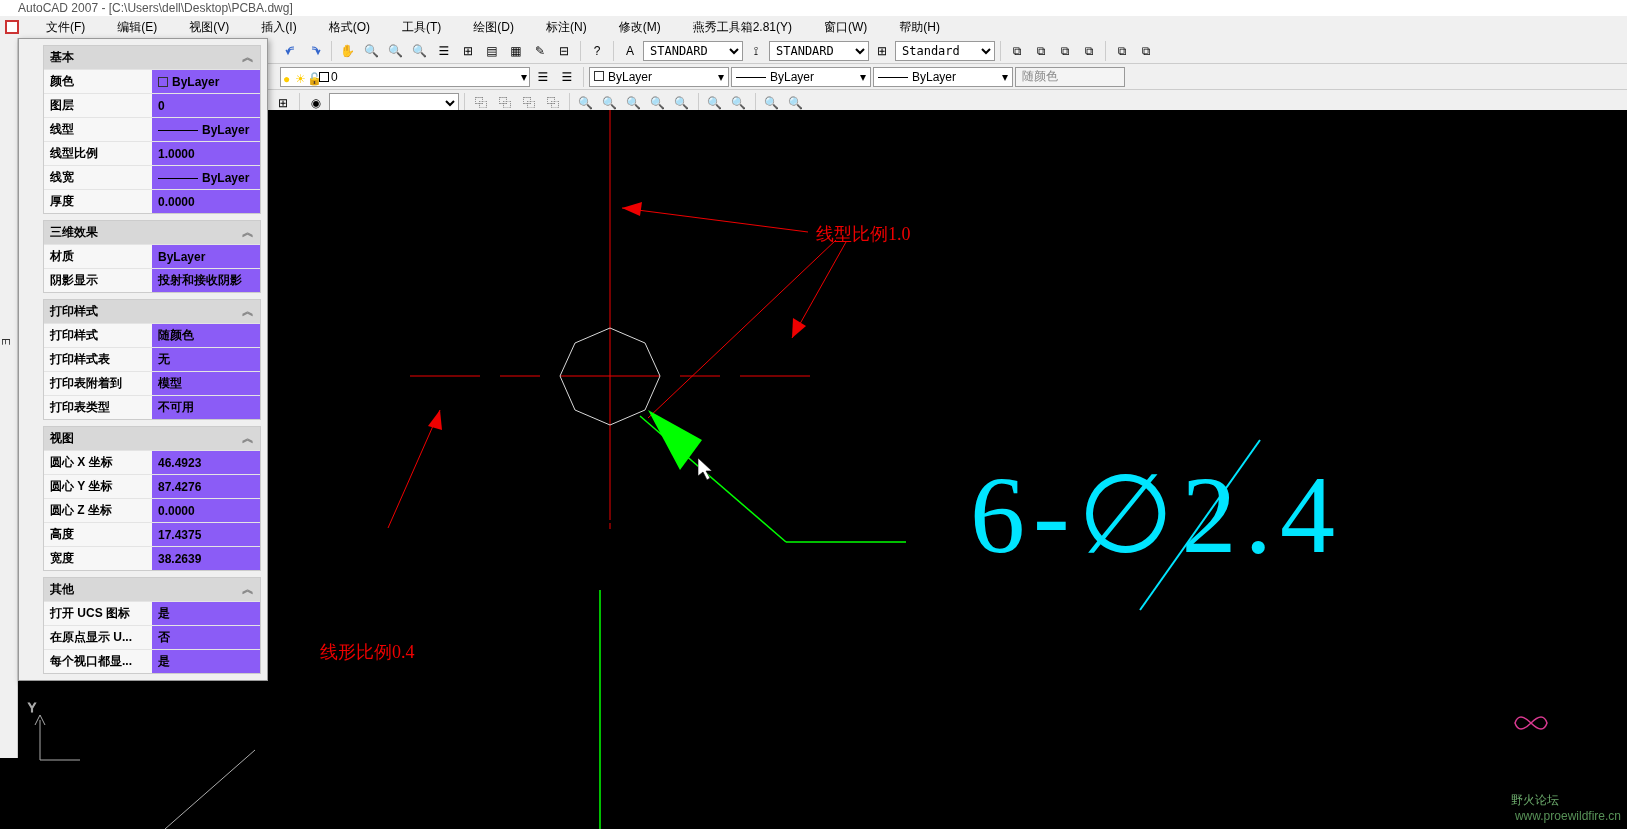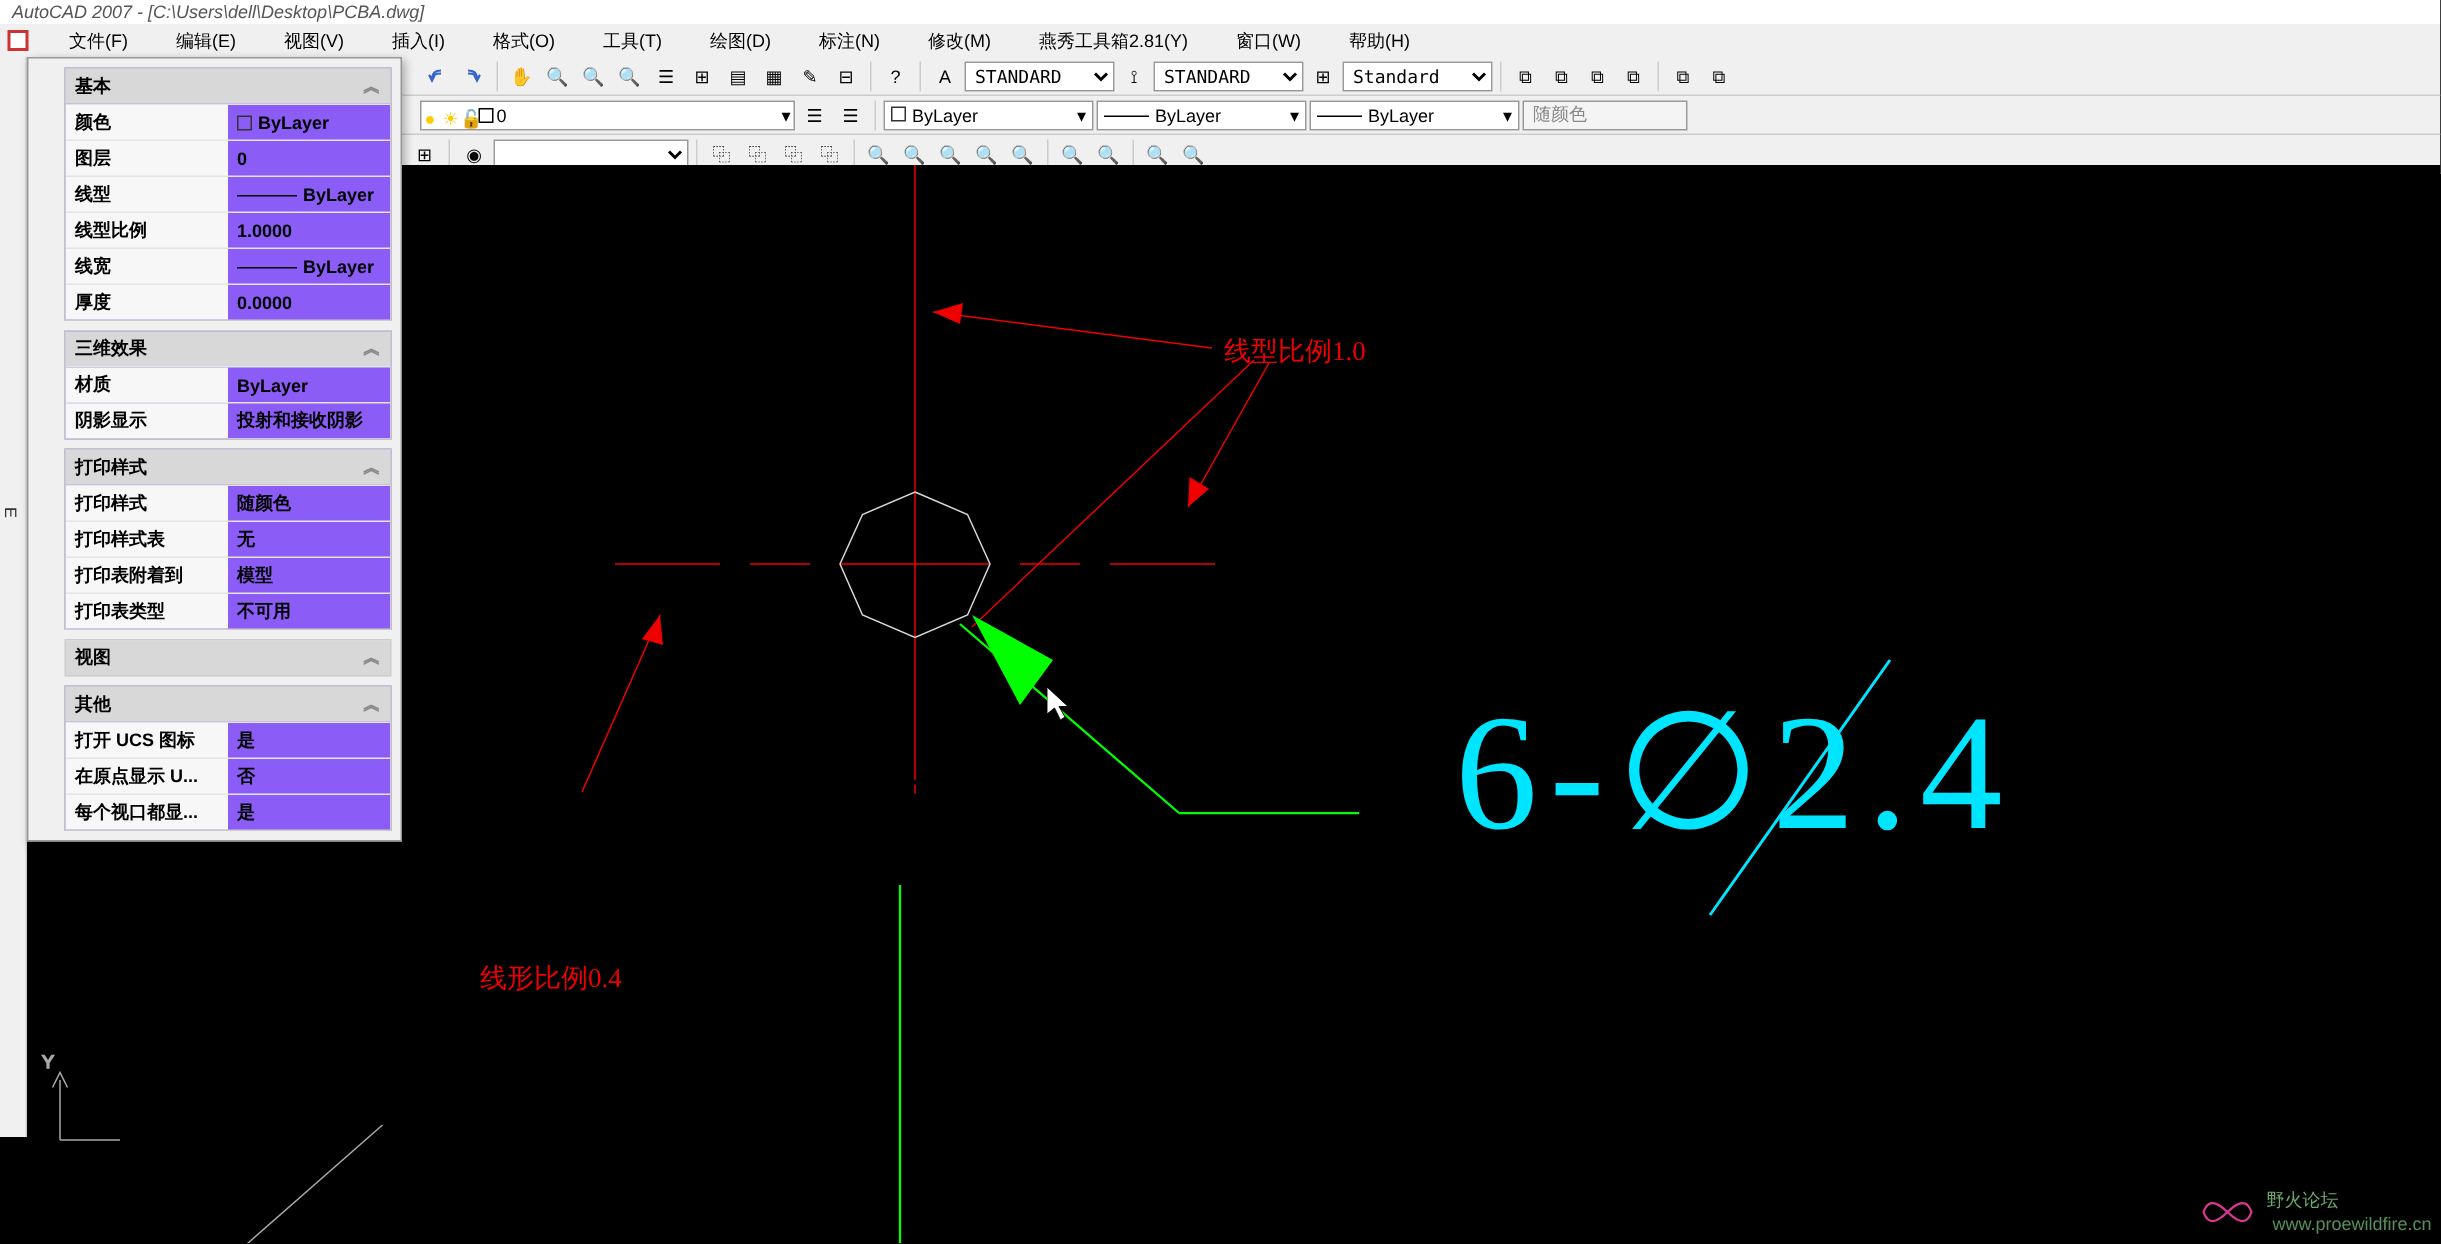--- a/index.html
+++ b/index.html
@@ -1,17 +1,17 @@
 <!DOCTYPE html>
 <html><head>
 <meta charset="utf-8">
 <style>
 * { margin: 0; padding: 0; box-sizing: border-box; font-family: "Microsoft YaHei", sans-serif; font-size: 12px; }
 body { background: #000; width: 1627px; height: 829px; overflow: hidden; position: relative; }
-.titlebar { background: #fff; color: #555; padding: 2px 8px; height: 16px; line-height: 12px; font-style: italic; }
+.titlebar { background: #fff; color: #555; padding: 2px 18px; height: 16px; line-height: 12px; }
 .menubar { background: #f0f0f0; height: 22px; display: flex; align-items: center; padding: 0 4px; gap: 20px; }
 .menubar span.icon { width: 16px; height: 16px; display: inline-block; }
 .menubar .menu-item { padding: 2px 6px; cursor: pointer; }
 .toolbar { background: #f0f0f0; height: 26px; display: flex; align-items: center; padding: 1px 4px; gap: 2px; border-bottom: 1px solid #ccc; }
 .toolbar .btn { width: 22px; height: 22px; border: 1px solid transparent; display: flex; align-items: center; justify-content: center; cursor: pointer; }
 .toolbar .sep { width: 1px; height: 20px; background: #ccc; margin: 0 3px; }
 .toolbar select, .toolbar input.sel { height: 20px; border: 1px solid #999; font-size: 12px; padding: 0 2px; background: #fff; }
 .toolbar .style-sel { width: 100px; font-family: monospace; }
 .layer-dd { width: 250px; height: 20px; border: 1px solid #999; background: #fff; display: flex; align-items: center; padding: 0 2px; gap: 2px; }
 .layer-dd .sw { width: 10px; height: 10px; display: inline-block; }
@@ -35,21 +35,21 @@
 
 
 .left-strip { position: absolute; left: 0; top: 38px; width: 18px; height: 720px; background: #f0f0f0; border-right: 1px solid #ccc; z-index: 40; }
 .left-strip .vtxt { writing-mode: vertical-rl; font-size: 11px; color: #333; margin-top: 300px; }
 
 
 .canvas { position: absolute; left: 0; top: 110px; right: 0; bottom: 0; background: #000; }
 .canvas svg { width: 100%; height: 100%; }
 .annot { position: absolute; color: #e00; font-size: 18px; font-family: "SimSun", serif; }
 .bigdim { position: absolute; color: #00e5ff; font-family: "Times New Roman", serif; font-size: 110px; letter-spacing: 8px; white-space: nowrap; }
-.watermark { position: absolute; right: 6px; bottom: 6px; color: #7fc97f; font-size: 22px; font-family: "SimHei"; display: flex; align-items: center; gap: 6px; opacity: 0.85; }
+.watermark { position: absolute; right: 6px; bottom: 6px; color: #7fc97f; font-size: 22px; font-family: "SimHei"; display: flex; align-items: center; gap: 6px; opacity: 0.85; flex-direction: column; }
 .watermark .url { font-size: 12px; color: #6a6; margin-left: 4px; }
 .cursor { position: absolute; width: 16px; height: 24px; }
 
 svg .oct { fill: none; stroke: #d8d8d8; stroke-width: 1; }
 svg .red { stroke: #e00; stroke-width: 1; fill: none; }
 svg .redfill { fill: #e00; }
 svg .green { stroke: #0f0; stroke-width: 1.5; fill: none; }
 svg .greenfill { fill: #0f0; }
 svg .cyan { stroke: #00e5ff; stroke-width: 2; fill: none; }
 svg .white { stroke: #aaa; stroke-width: 1; fill: none; }
@@ -260,20 +260,44 @@
             </tr>
       </tbody>
         </table>
     </div>
 
     <div class="grp">
       <div class="grp-h">
           <span>视图</span>
           <span class="chev">︽</span>
         </div>
+      <table>
+        <tbody>
+            <tr>
+              <td>圆心 X 坐标</td>
+              <td>46.4923</td>
+            </tr>
+        <tr>
+              <td>圆心 Y 坐标</td>
+              <td>87.4276</td>
+            </tr>
+        <tr>
+              <td>圆心 Z 坐标</td>
+              <td>0.0000</td>
+            </tr>
+        <tr>
+              <td>高度</td>
+              <td>17.4375</td>
+            </tr>
+        <tr>
+              <td>宽度</td>
+              <td>38.2639</td>
+            </tr>
+      </tbody>
+        </table>
     </div>
 
     <div class="grp">
       <div class="grp-h">
           <span>其他</span>
           <span class="chev">︽</span>
         </div>
       <table>
         <tbody>
             <tr>

